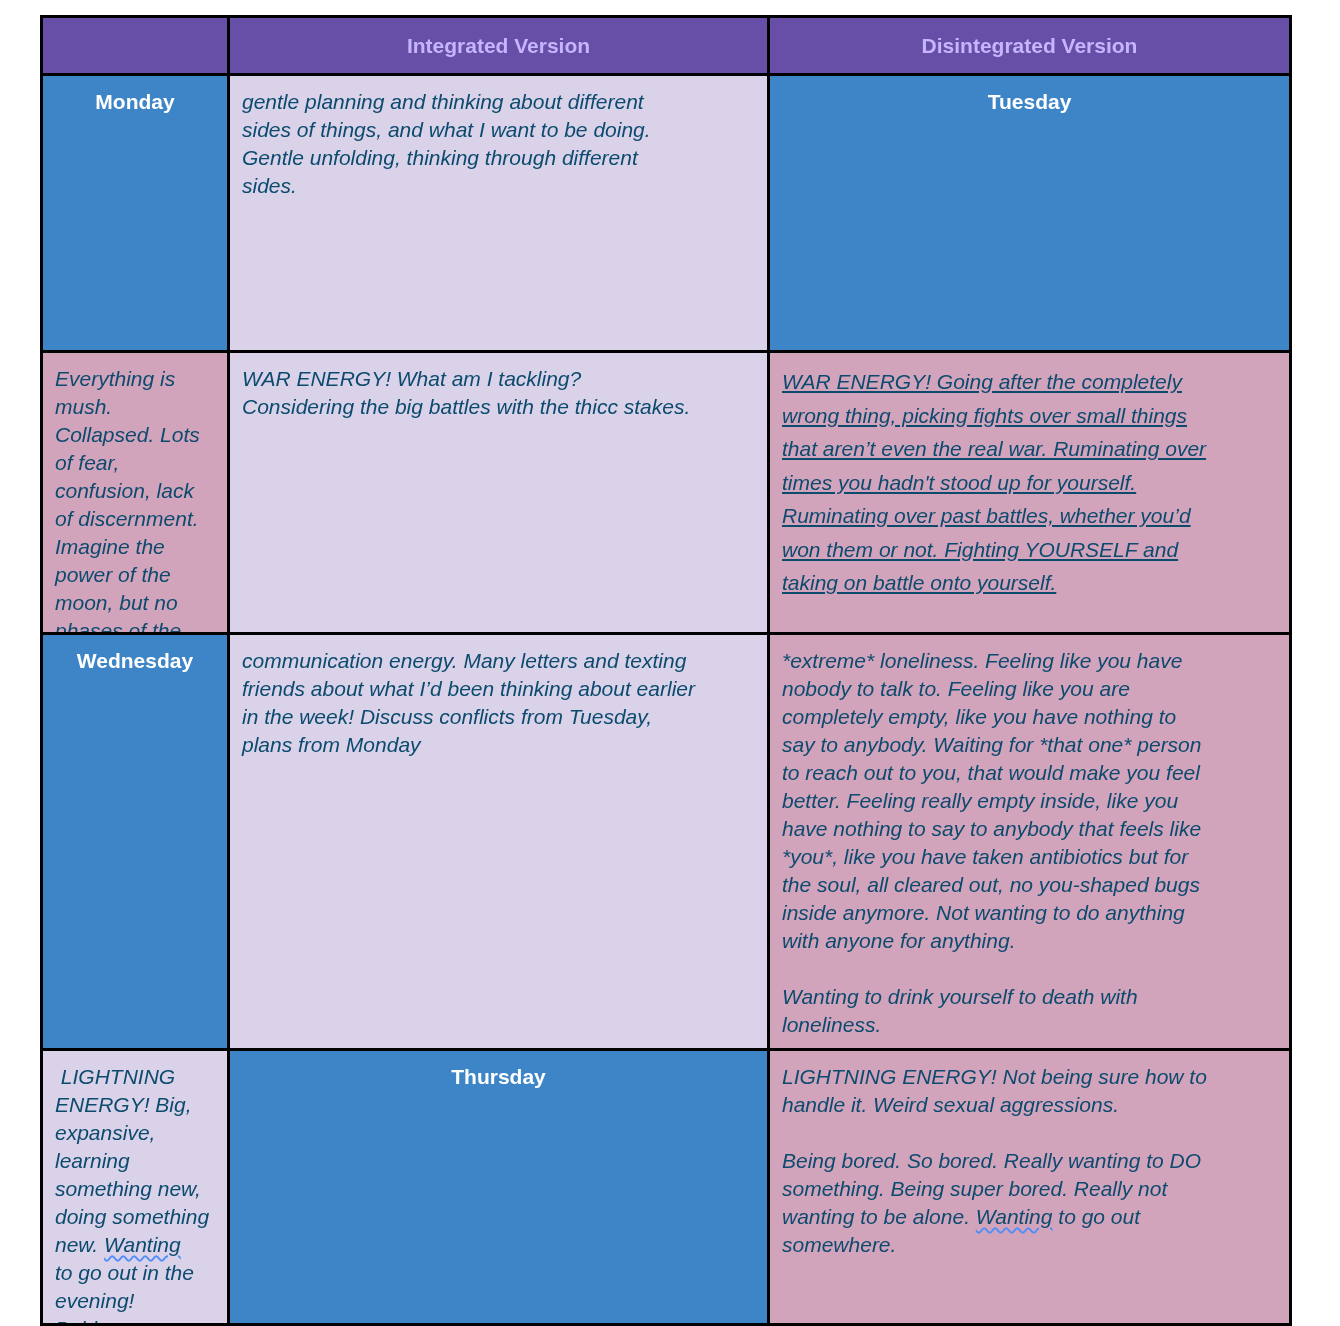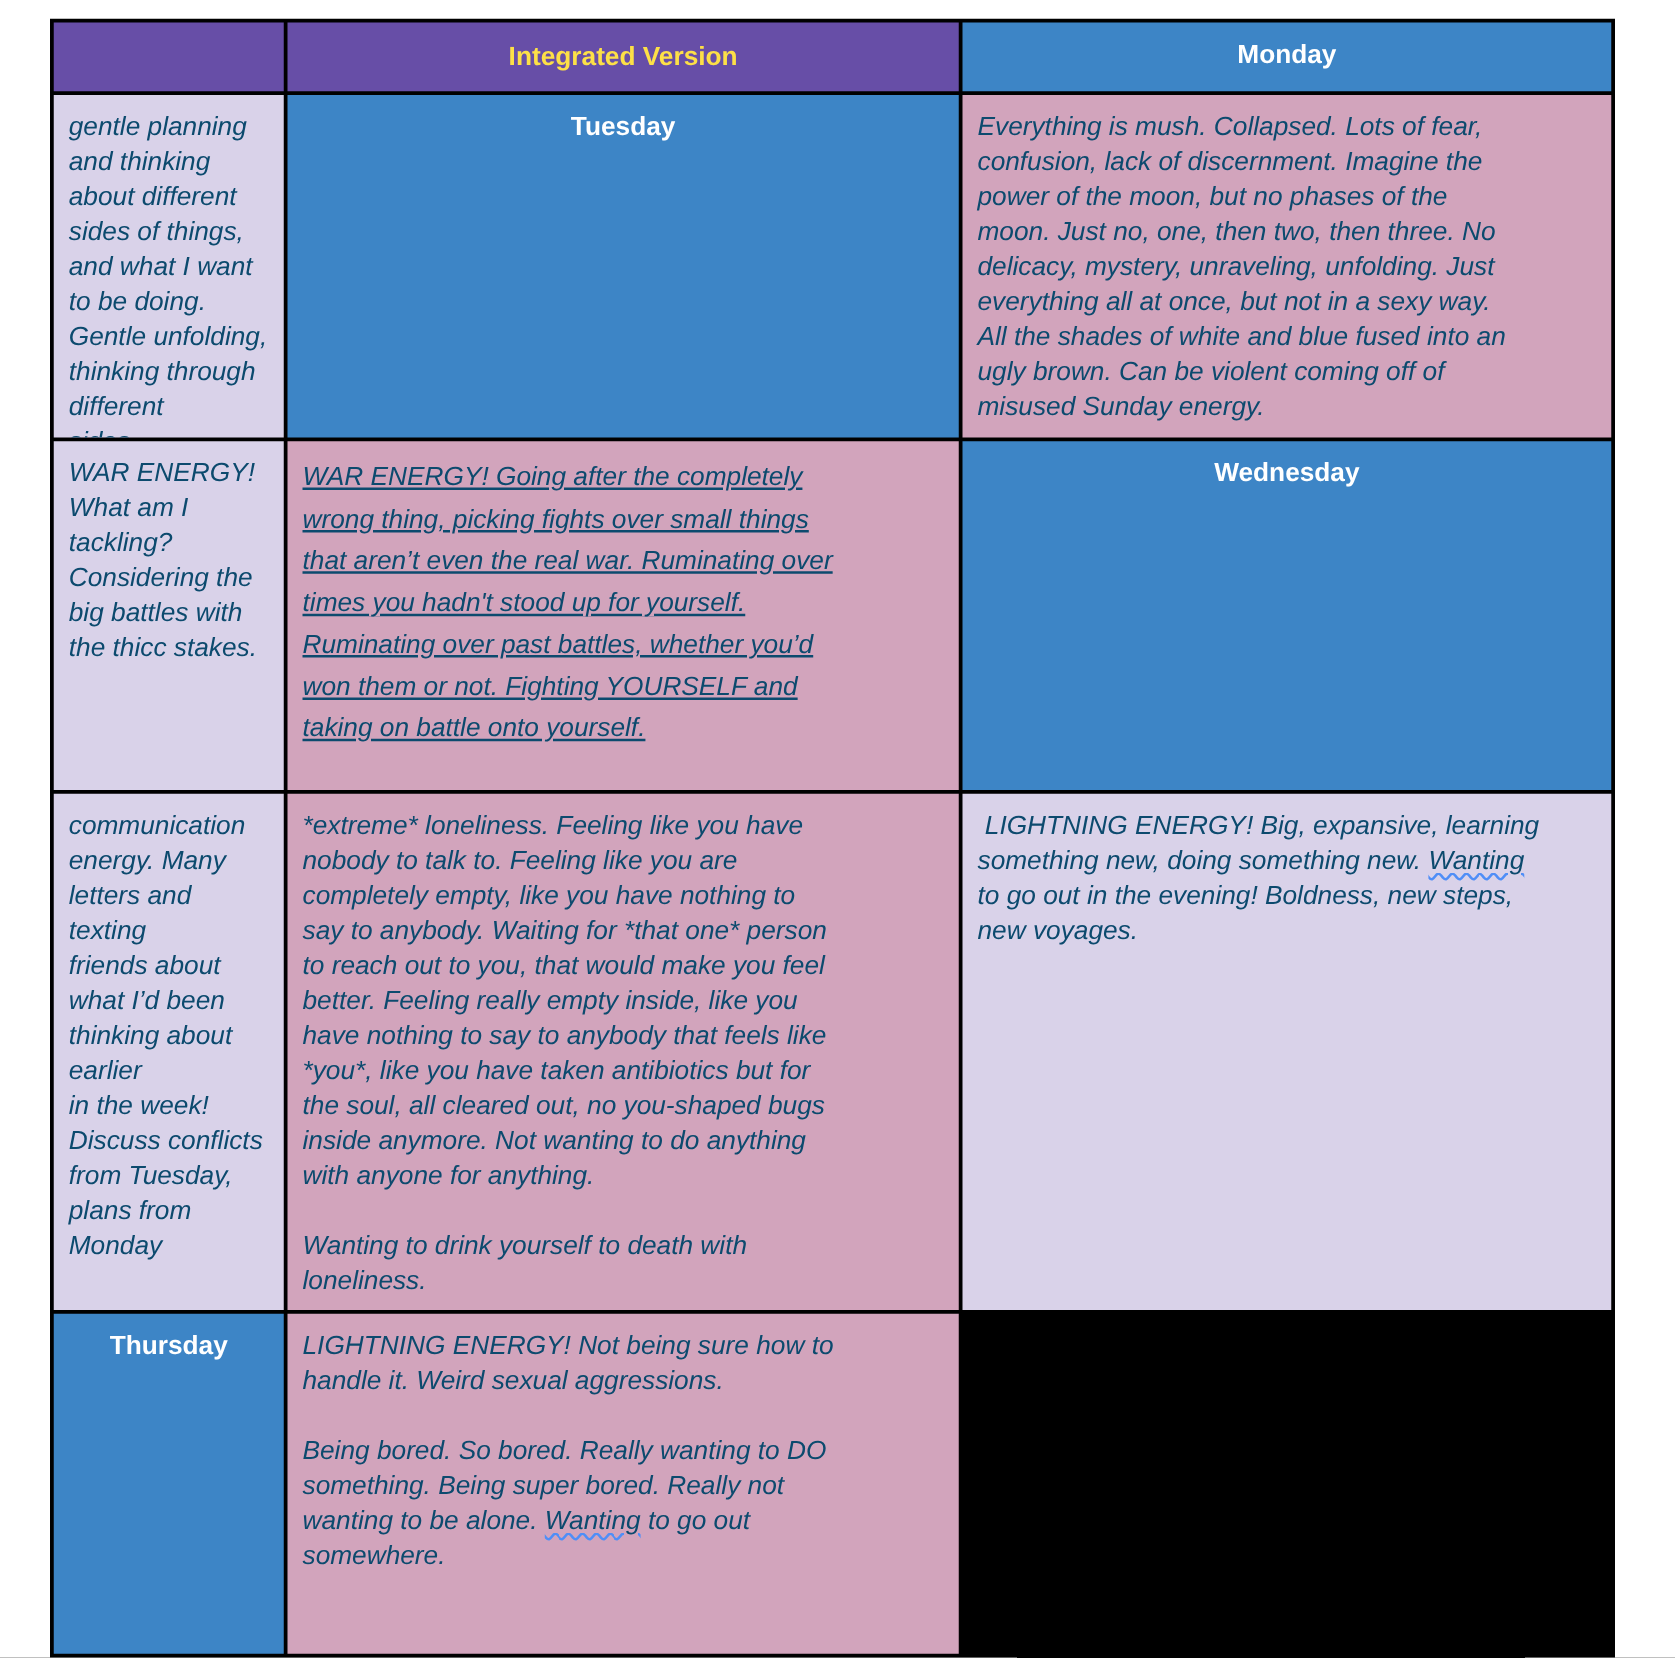--- a/index.html
+++ b/index.html
@@ -24,21 +24,21 @@
     grid-template-rows: 55px 274px 279px 413px 1fr;
     gap: 3px;
     padding: 3px;
   }
   .cell {
     box-sizing: border-box;
     overflow: hidden;
   }
   .head-cell {
     background: #674ea7;
-    color: #fde047;
+    color: #c4b5fd;
     font-weight: bold;
     font-size: 21px;
     display: flex;
     align-items: center;
     justify-content: center;
   }
   .day-cell {
     background: #3d85c6;
     color: #ffffff;
     font-weight: bold;
@@ -66,20 +66,23 @@
   }
 </style>
 </head>
 <body>
 
 <div class="doc-table">
 
   <div class="cell head-cell"></div>
   <div class="cell head-cell">
     <span>Integrated Version</span>
+  </div>
+  <div class="cell head-cell">
+    <span>Disintegrated Version</span>
   </div>
 
   <div class="cell day-cell">
     <span>Monday</span>
   </div>
   <div class="cell int-cell">
     <div class="cell-text">gentle planning and thinking about different
 sides of things, and what I want to be doing.
 Gentle unfolding, thinking through different
 sides.</div>

